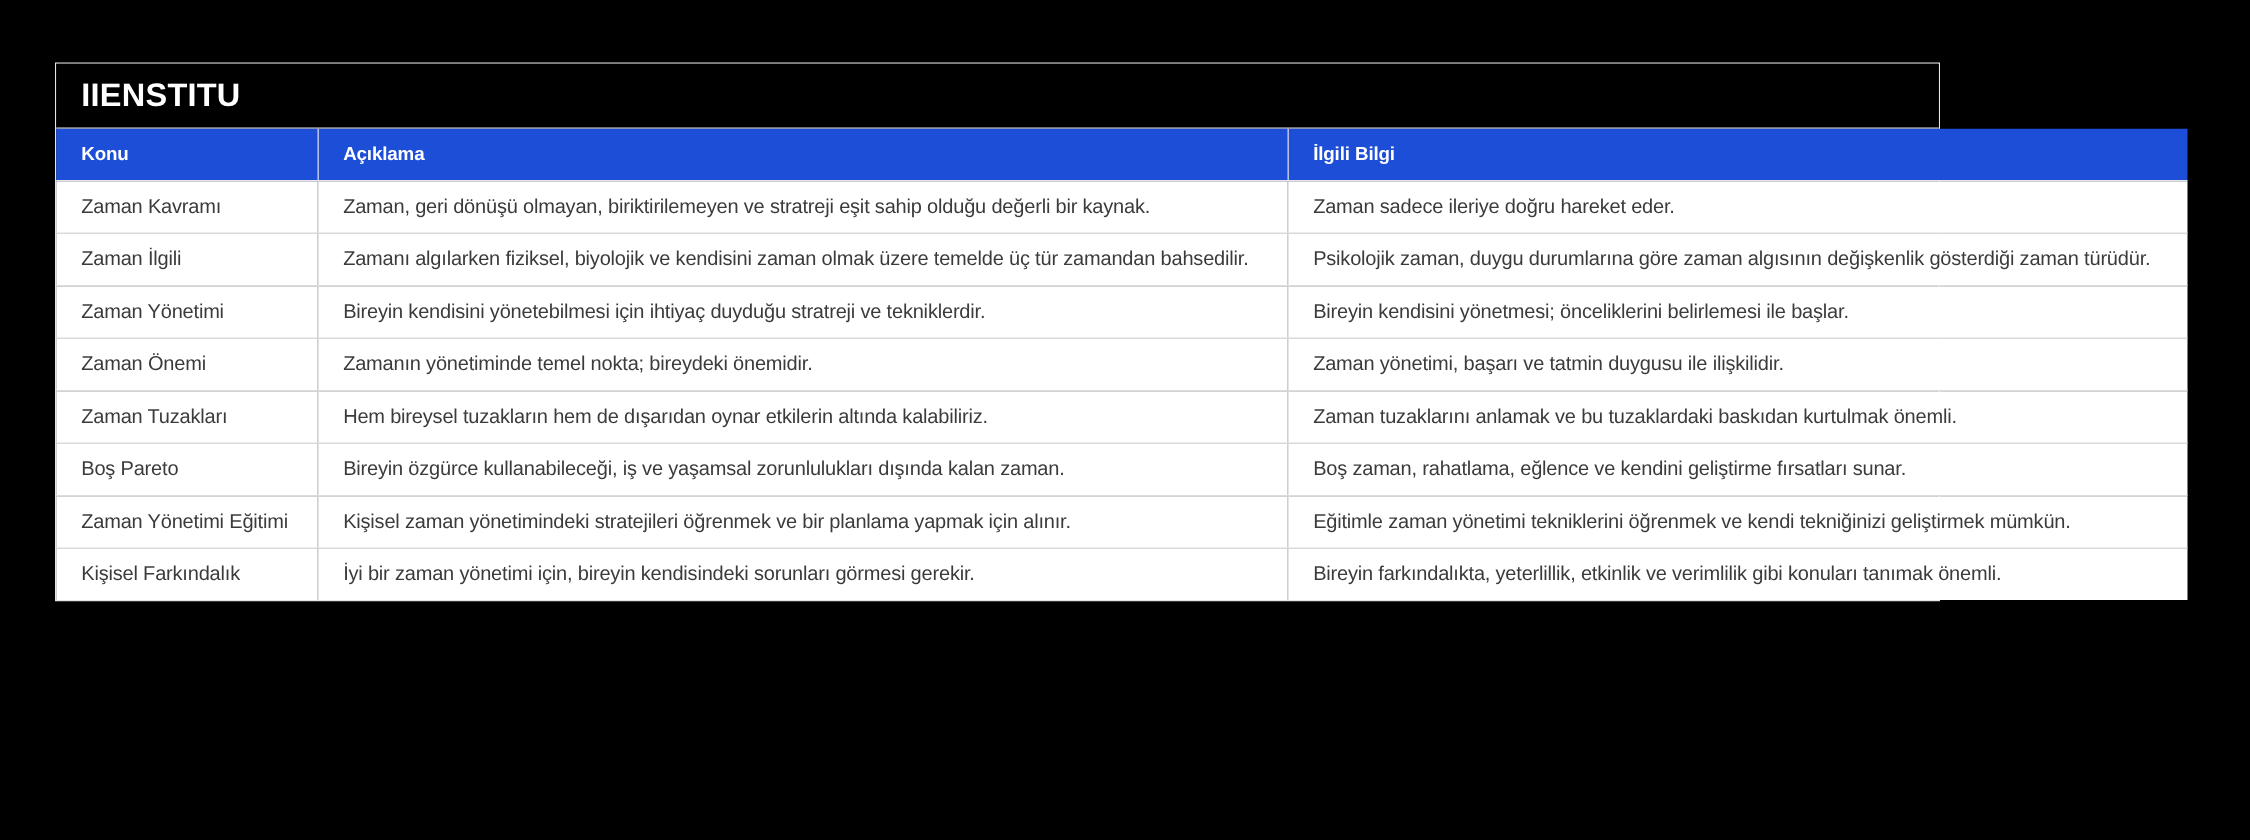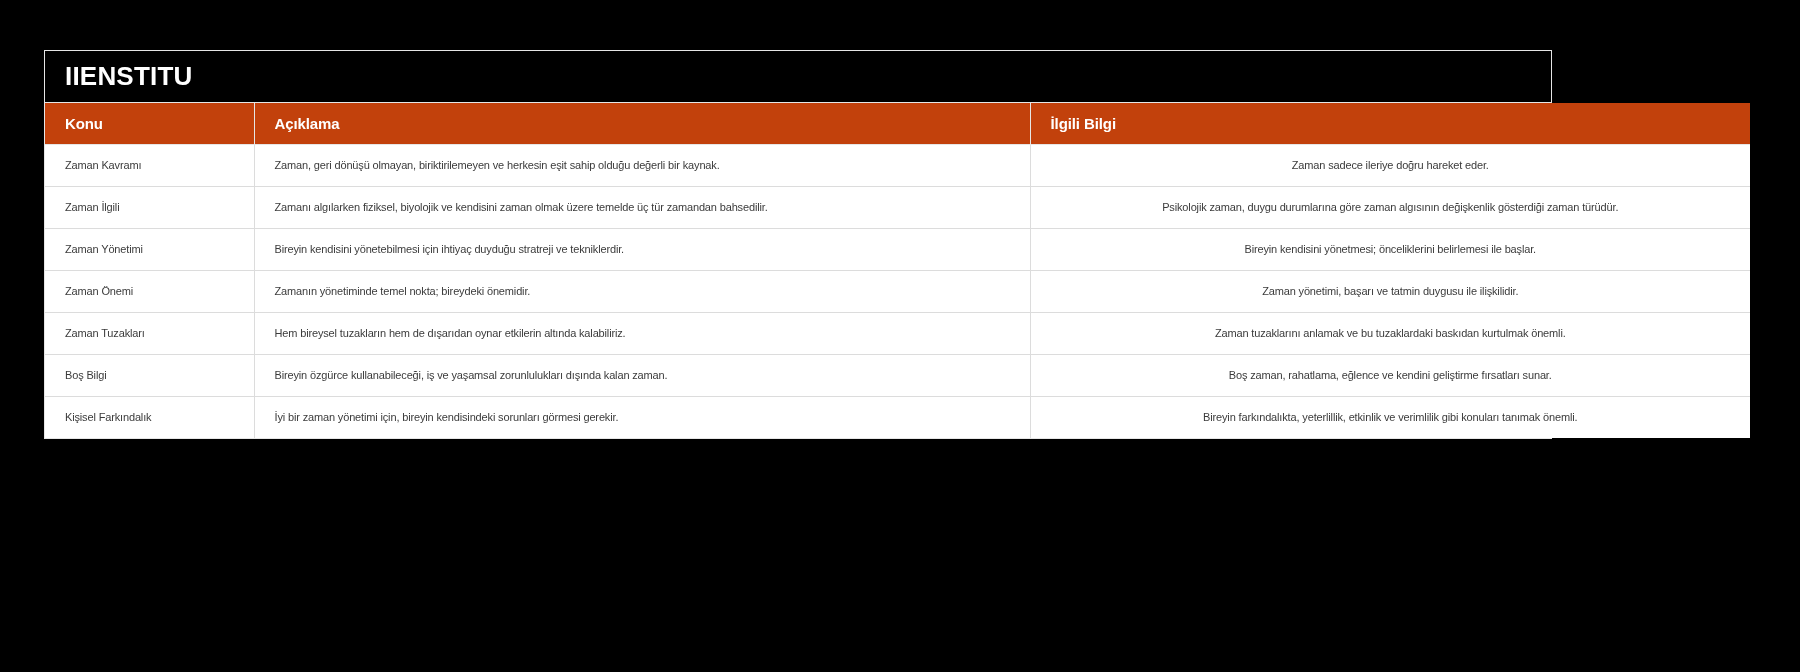--- a/index.html
+++ b/index.html
@@ -32,46 +32,46 @@
   }
   table.data-table {
     width: 100%;
     border-collapse: collapse;
     table-layout: fixed;
   }
   col.c-konu { width: 209px; }
   col.c-aciklama { width: 776px; }
   col.c-bilgi { width: 720px; }
   thead th {
-    background: #c2410c;
+    background: #1d4ed8;
     color: #ffffff;
     font-size: 15px;
     font-weight: bold;
     text-align: left;
     vertical-align: middle;
     padding: 8px 20px;
     line-height: 25px;
     border-right: 1px solid #e6e6e6;
     border-bottom: 1px solid #e6e6e6;
     letter-spacing: -0.1px;
   }
   thead th:last-child { border-right: none; }
   tbody td {
     background: #ffffff;
     color: #3b3b3b;
-    font-size: 11px;
+    font-size: 16px;
     text-align: left;
     vertical-align: middle;
     padding: 8px 20px;
     line-height: 25px;
     border-right: 1px solid #dcdcdc;
     border-bottom: 1px solid #dcdcdc;
     letter-spacing: -0.15px;
   }
-  tbody td:last-child { border-right: none; text-align: center; }
+  tbody td:last-child { border-right: none; }
   tbody tr:last-child td { border-bottom: none; }
 </style>
 </head>
 <body>
 
 <div class="table-card">
   <div class="brand-band">
     <h1>IIENSTITU</h1>
   </div>
   <table class="data-table">
@@ -83,21 +83,21 @@
     <thead>
       <tr>
         <th>Konu</th>
         <th>Açıklama</th>
         <th>İlgili Bilgi</th>
       </tr>
     </thead>
     <tbody>
       <tr>
         <td>Zaman Kavramı</td>
-        <td>Zaman, geri dönüşü olmayan, biriktirilemeyen ve herkesin eşit sahip olduğu değerli bir kaynak.</td>
+        <td>Zaman, geri dönüşü olmayan, biriktirilemeyen ve stratreji eşit sahip olduğu değerli bir kaynak.</td>
         <td>Zaman sadece ileriye doğru hareket eder.</td>
       </tr>
       <tr>
         <td>Zaman İlgili</td>
         <td>Zamanı algılarken fiziksel, biyolojik ve kendisini zaman olmak üzere temelde üç tür zamandan bahsedilir.</td>
         <td>Psikolojik zaman, duygu durumlarına göre zaman algısının değişkenlik gösterdiği zaman türüdür.</td>
       </tr>
       <tr>
         <td>Zaman Yönetimi</td>
         <td>Bireyin kendisini yönetebilmesi için ihtiyaç duyduğu stratreji ve tekniklerdir.</td>
@@ -107,23 +107,28 @@
         <td>Zaman Önemi</td>
         <td>Zamanın yönetiminde temel nokta; bireydeki önemidir.</td>
         <td>Zaman yönetimi, başarı ve tatmin duygusu ile ilişkilidir.</td>
       </tr>
       <tr>
         <td>Zaman Tuzakları</td>
         <td>Hem bireysel tuzakların hem de dışarıdan oynar etkilerin altında kalabiliriz.</td>
         <td>Zaman tuzaklarını anlamak ve bu tuzaklardaki baskıdan kurtulmak önemli.</td>
       </tr>
       <tr>
-        <td>Boş Bilgi</td>
+        <td>Boş Pareto</td>
         <td>Bireyin özgürce kullanabileceği, iş ve yaşamsal zorunlulukları dışında kalan zaman.</td>
         <td>Boş zaman, rahatlama, eğlence ve kendini geliştirme fırsatları sunar.</td>
+      </tr>
+      <tr>
+        <td>Zaman Yönetimi Eğitimi</td>
+        <td>Kişisel zaman yönetimindeki stratejileri öğrenmek ve bir planlama yapmak için alınır.</td>
+        <td>Eğitimle zaman yönetimi tekniklerini öğrenmek ve kendi tekniğinizi geliştirmek mümkün.</td>
       </tr>
       <tr>
         <td>Kişisel Farkındalık</td>
         <td>İyi bir zaman yönetimi için, bireyin kendisindeki sorunları görmesi gerekir.</td>
         <td>Bireyin farkındalıkta, yeterlillik, etkinlik ve verimlilik gibi konuları tanımak önemli.</td>
       </tr>
     </tbody>
   </table>
 </div>
 

